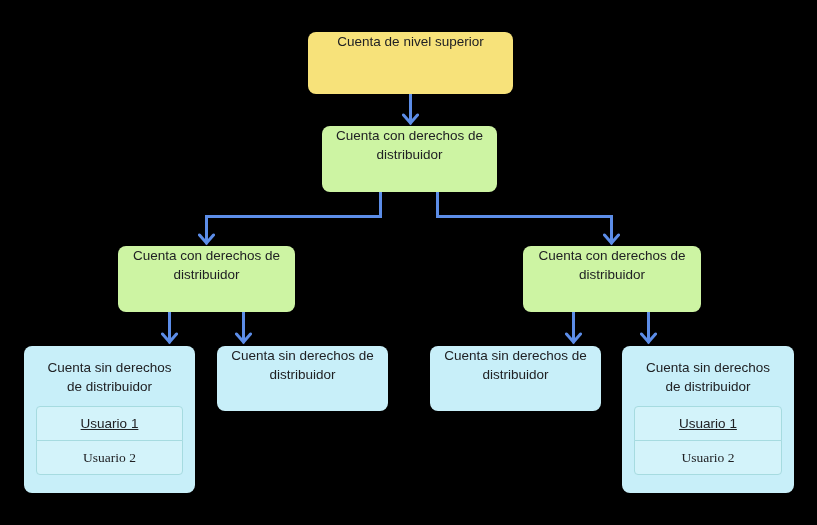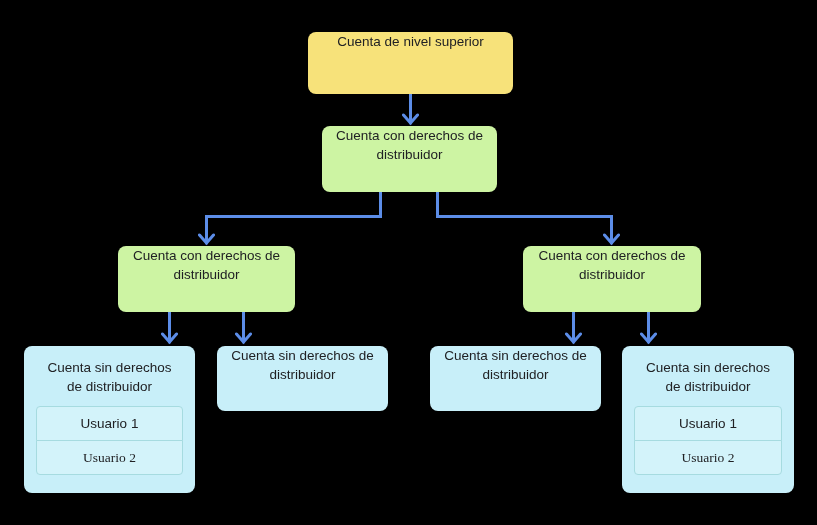--- a/index.html
+++ b/index.html
@@ -59,21 +59,21 @@
   .user-list { margin-top: 10px; }
   .user-item {
     height: 35px;
     display: flex;
     align-items: center;
     justify-content: center;
     background: var(--user-item-fill, #D3F3FA);
     border: 1.5px solid var(--user-item-border, #A6DBE0);
     box-sizing: border-box;
   }
-  .user-item:first-child { border-radius: 4px 4px 0 0; }
+  .user-item:first-child { border-radius: 4px 4px 0 0; text-decoration: underline; }
   .user-item + .user-item { margin-top: -1.5px; border-radius: 0 0 4px 4px; font-family: Liberation Serif, serif; }
 </style>
 </head>
 <body>
 
 <div class="canvas">
 
   <svg class="connector-layer" width="817" height="525" viewBox="0 0 817 525" xmlns="http://www.w3.org/2000/svg">
     <defs>
       <marker id="arrow" viewBox="0 0 13 17" refX="10" refY="8.5" markerWidth="13" markerHeight="17" orient="auto" markerUnits="userSpaceOnUse">

